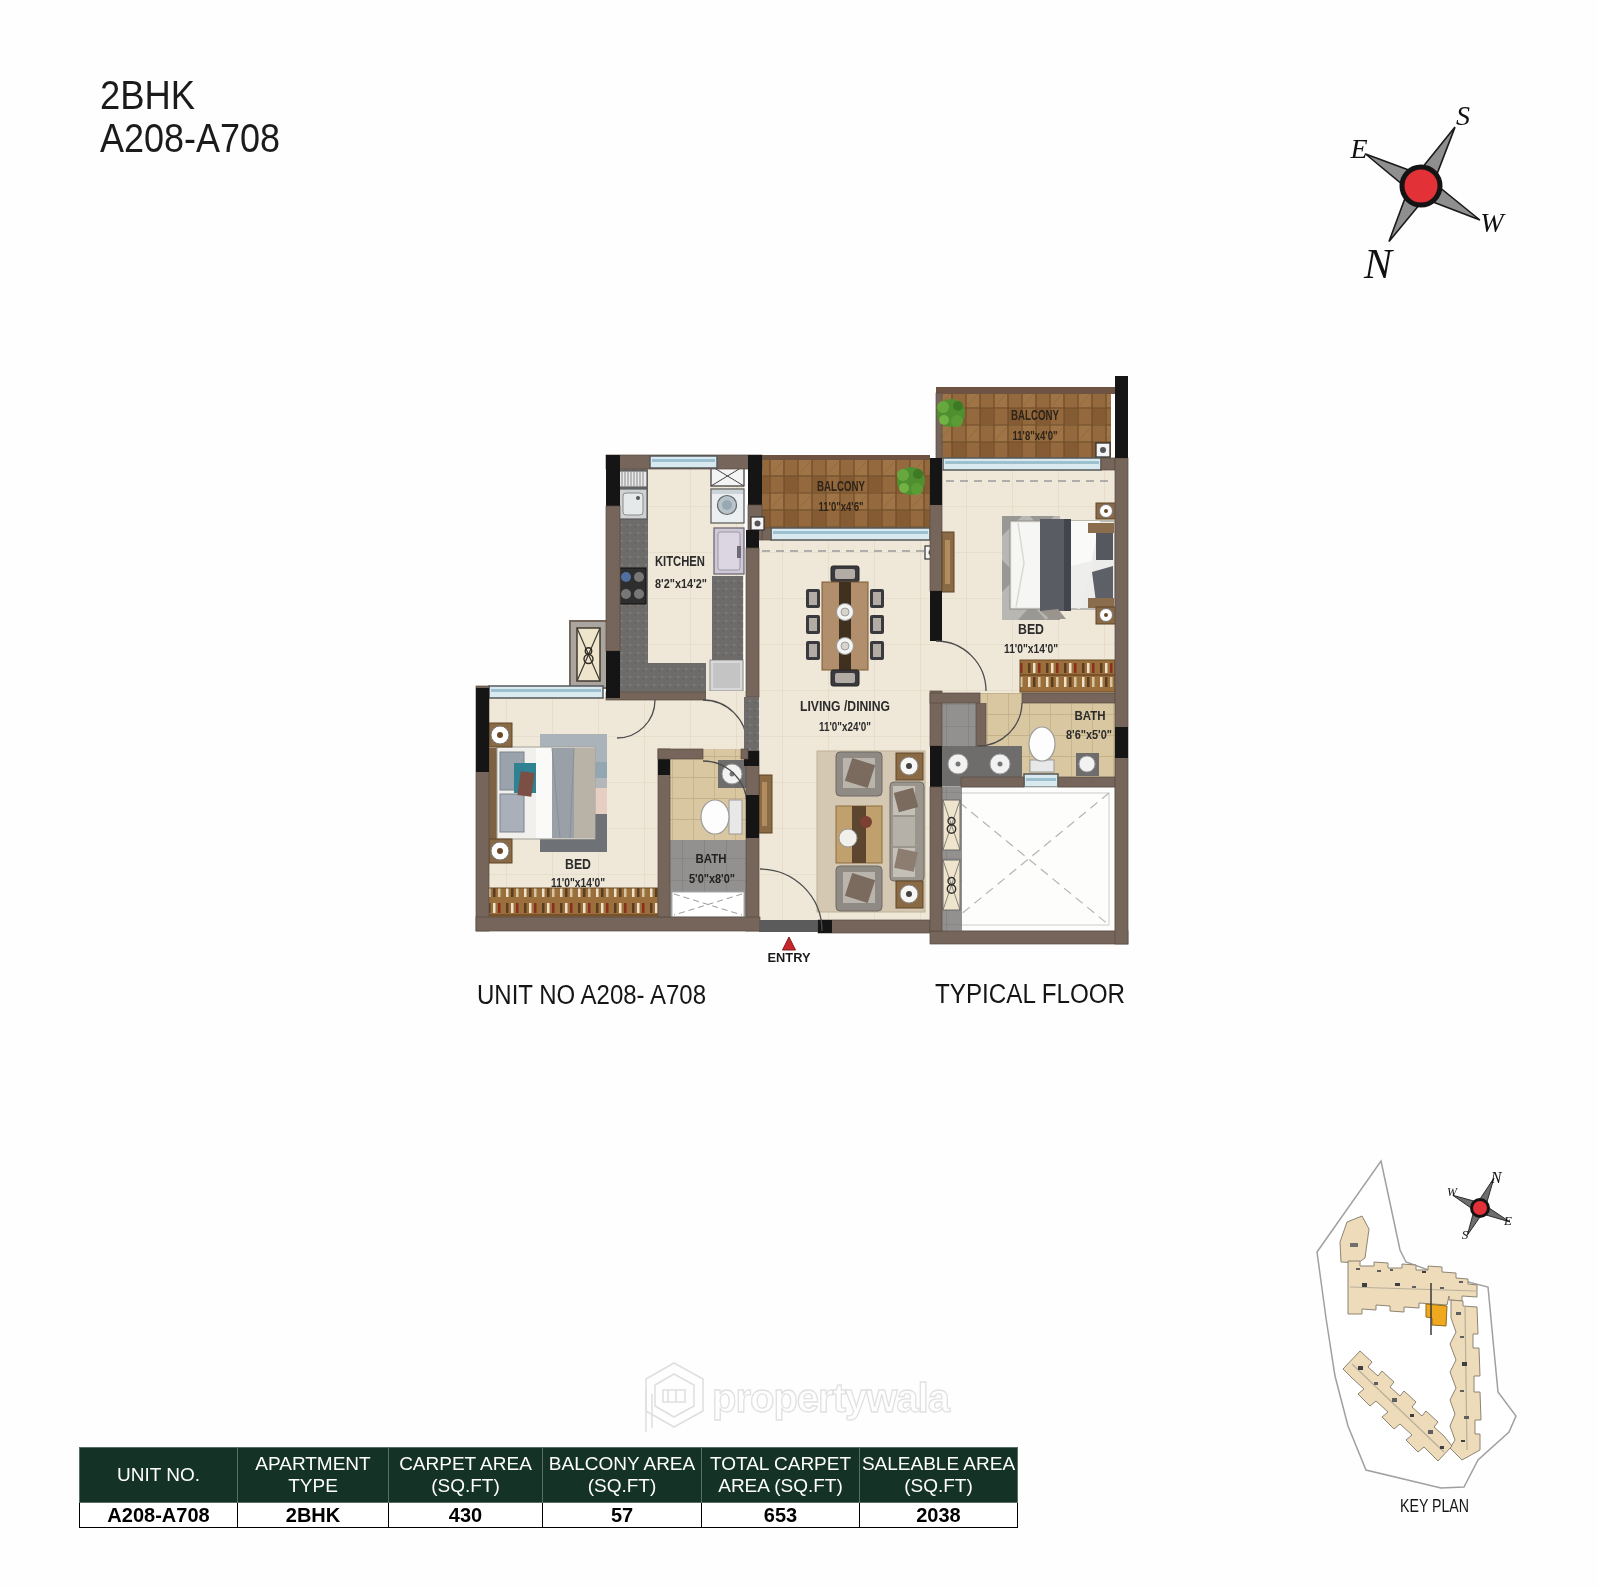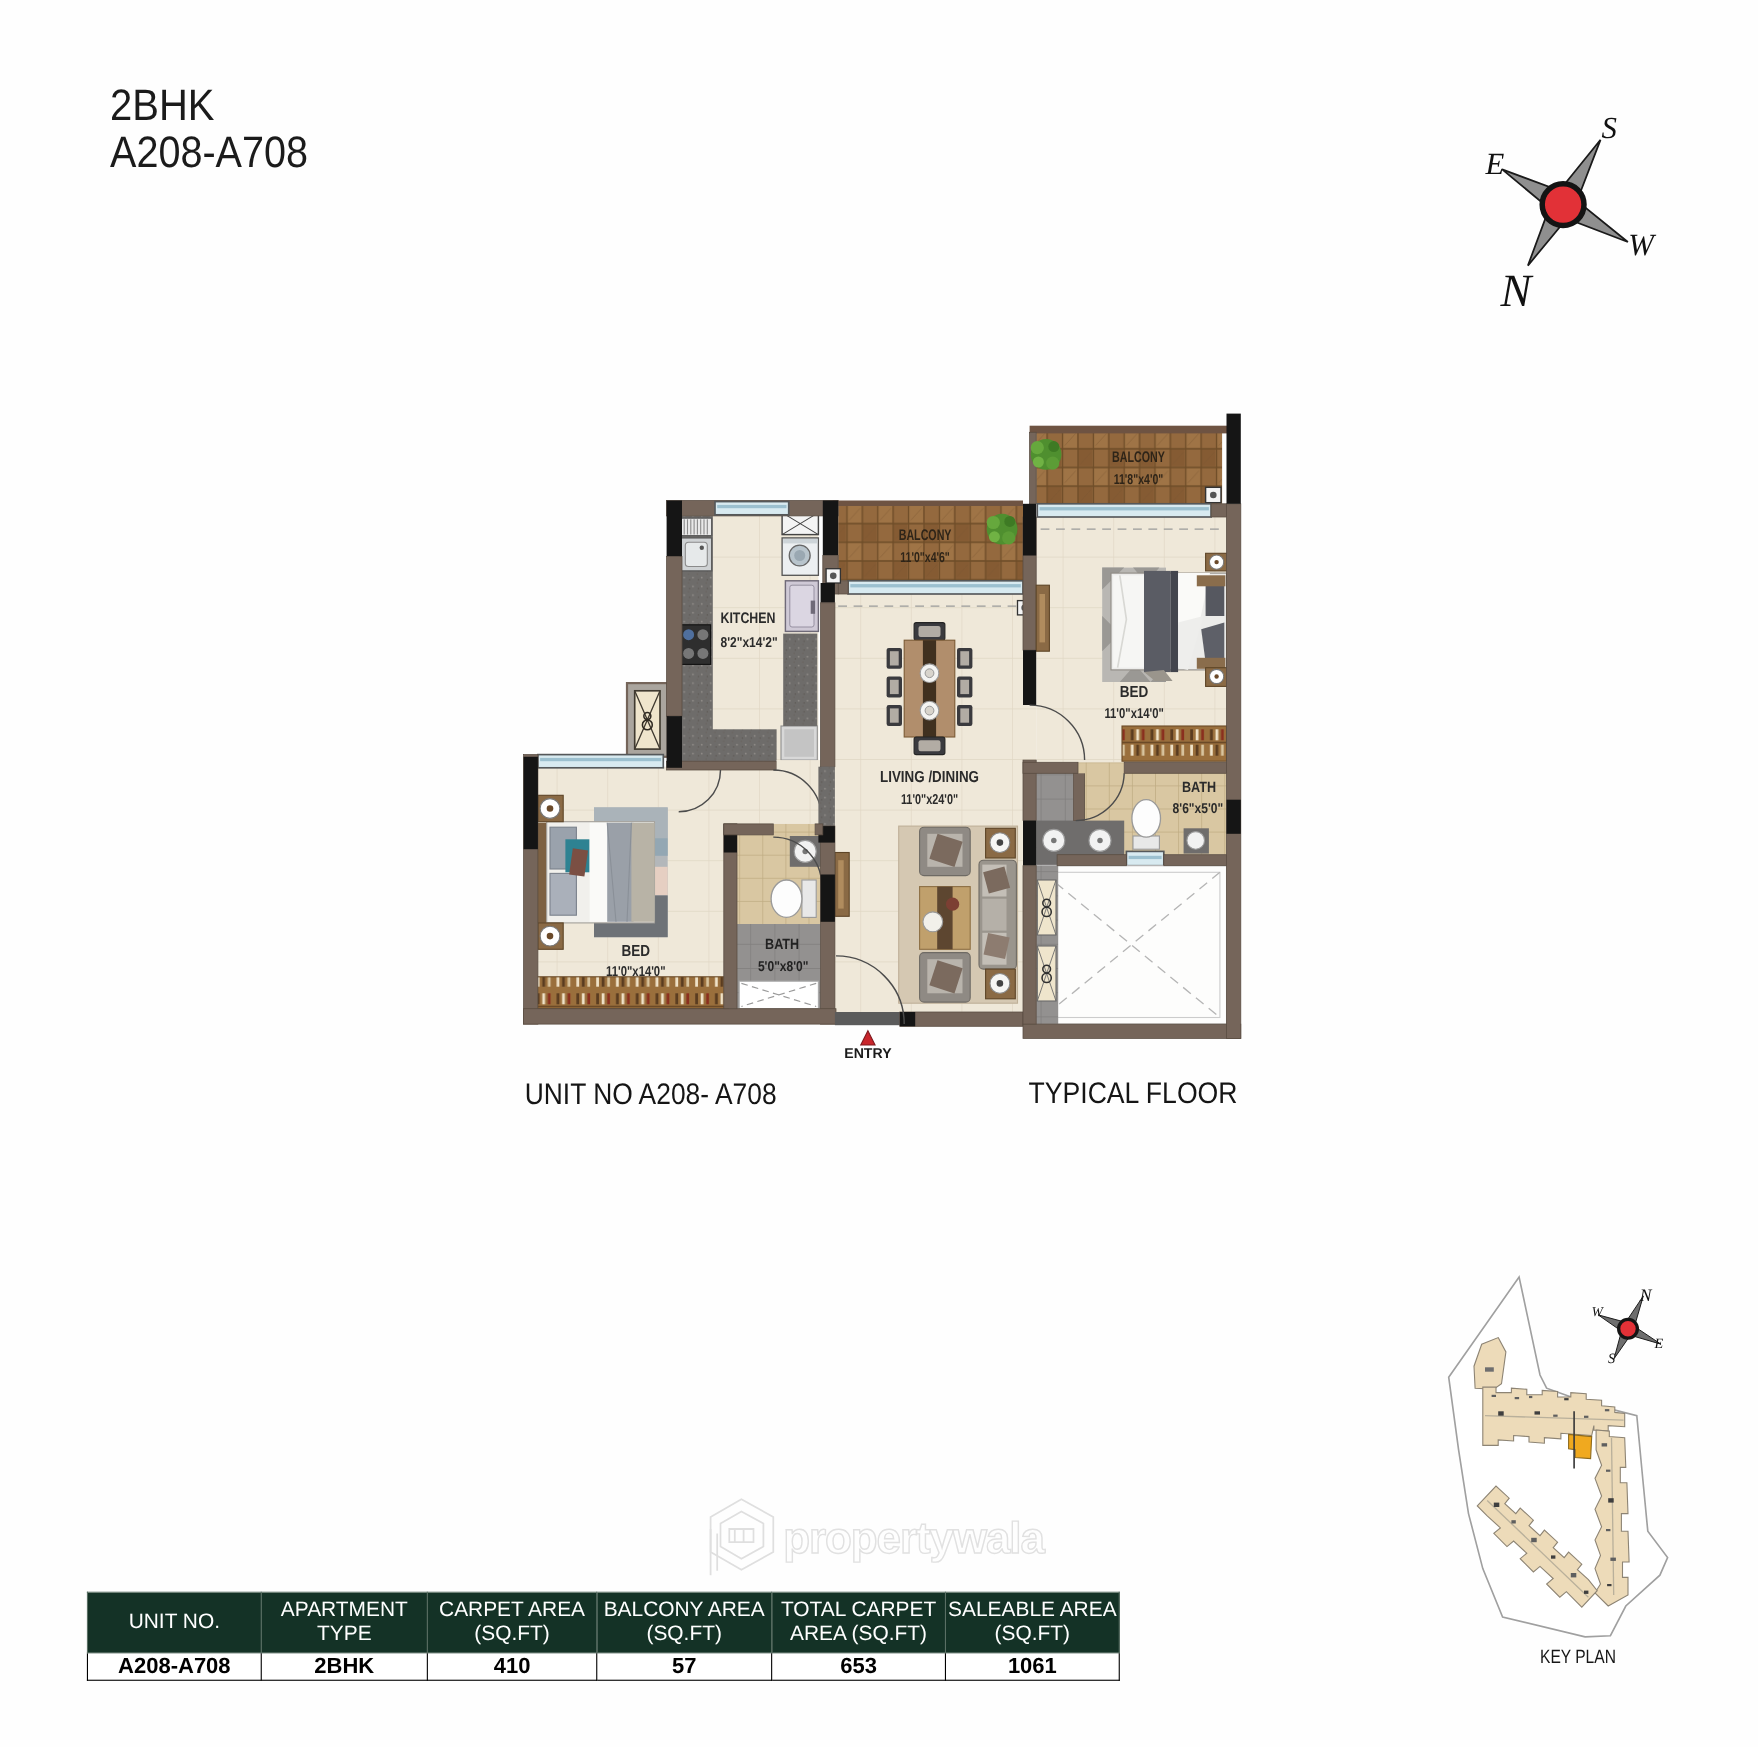--- a/index.html
+++ b/index.html
@@ -597,19 +597,19 @@
         <th>UNIT NO.</th>
         <th>APARTMENT<br>TYPE</th>
         <th>CARPET AREA<br>(SQ.FT)</th>
         <th>BALCONY AREA<br>(SQ.FT)</th>
         <th>TOTAL CARPET<br>AREA (SQ.FT)</th>
         <th>SALEABLE AREA<br>(SQ.FT)</th>
       </tr>
   <tr>
         <td>A208-A708</td>
         <td>2BHK</td>
-        <td>410</td>
+        <td>430</td>
         <td>57</td>
         <td>653</td>
-        <td>1061</td>
+        <td>2038</td>
       </tr>
 </tbody>
   </table>
 
 </body></html>

